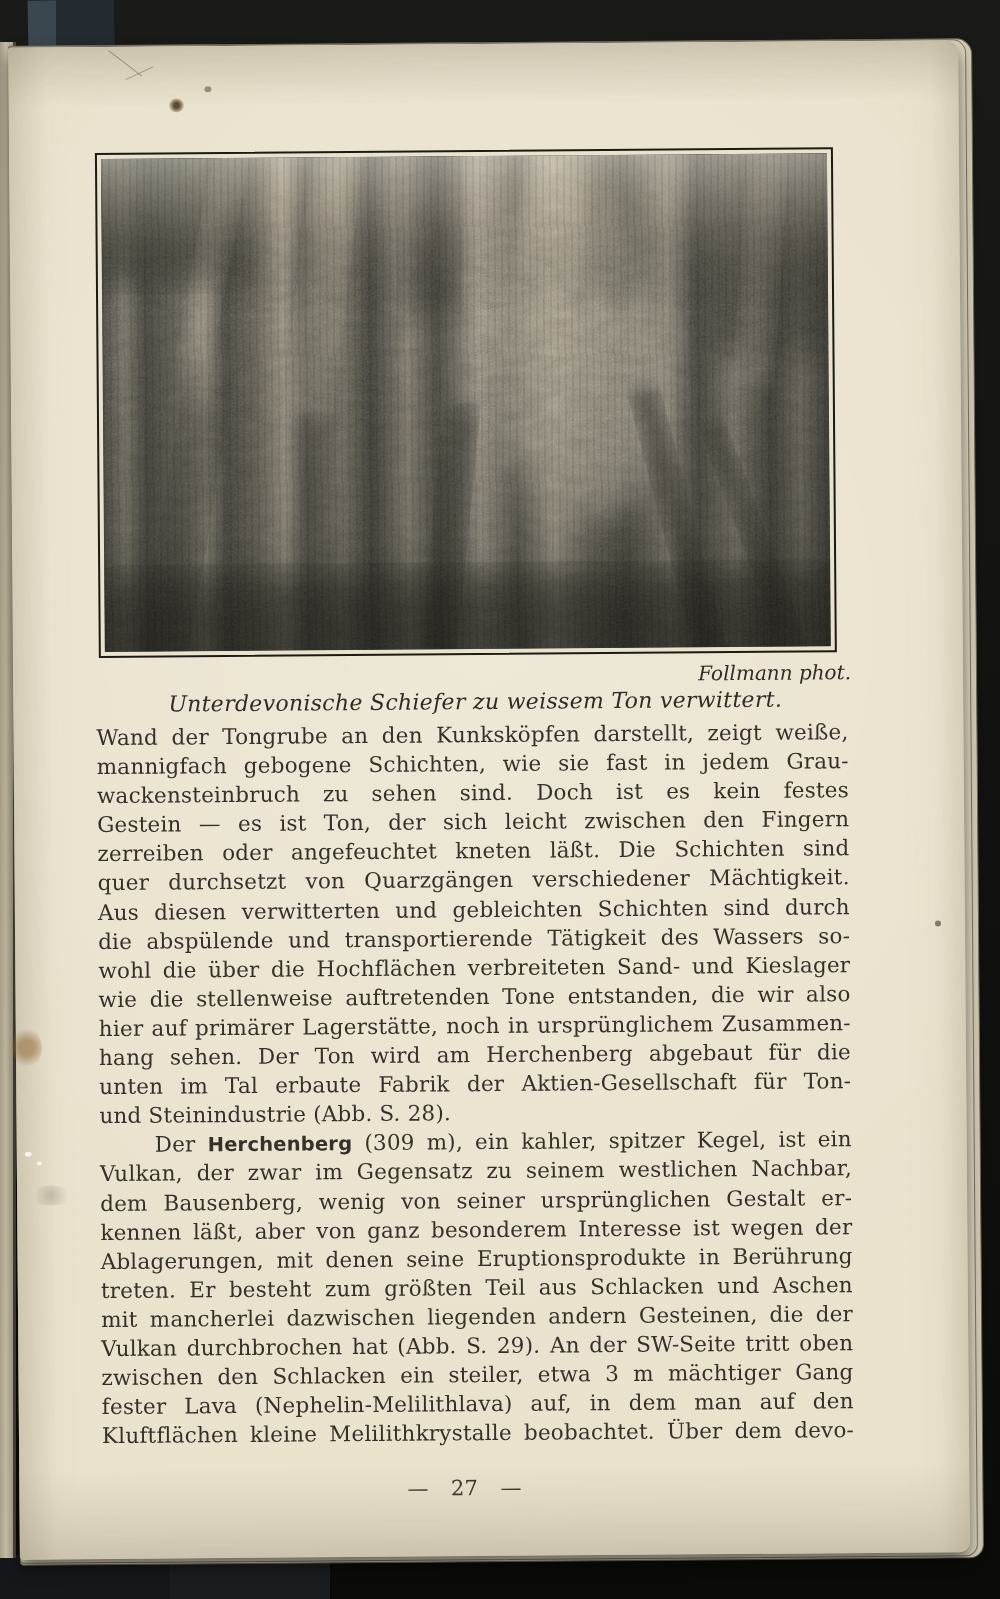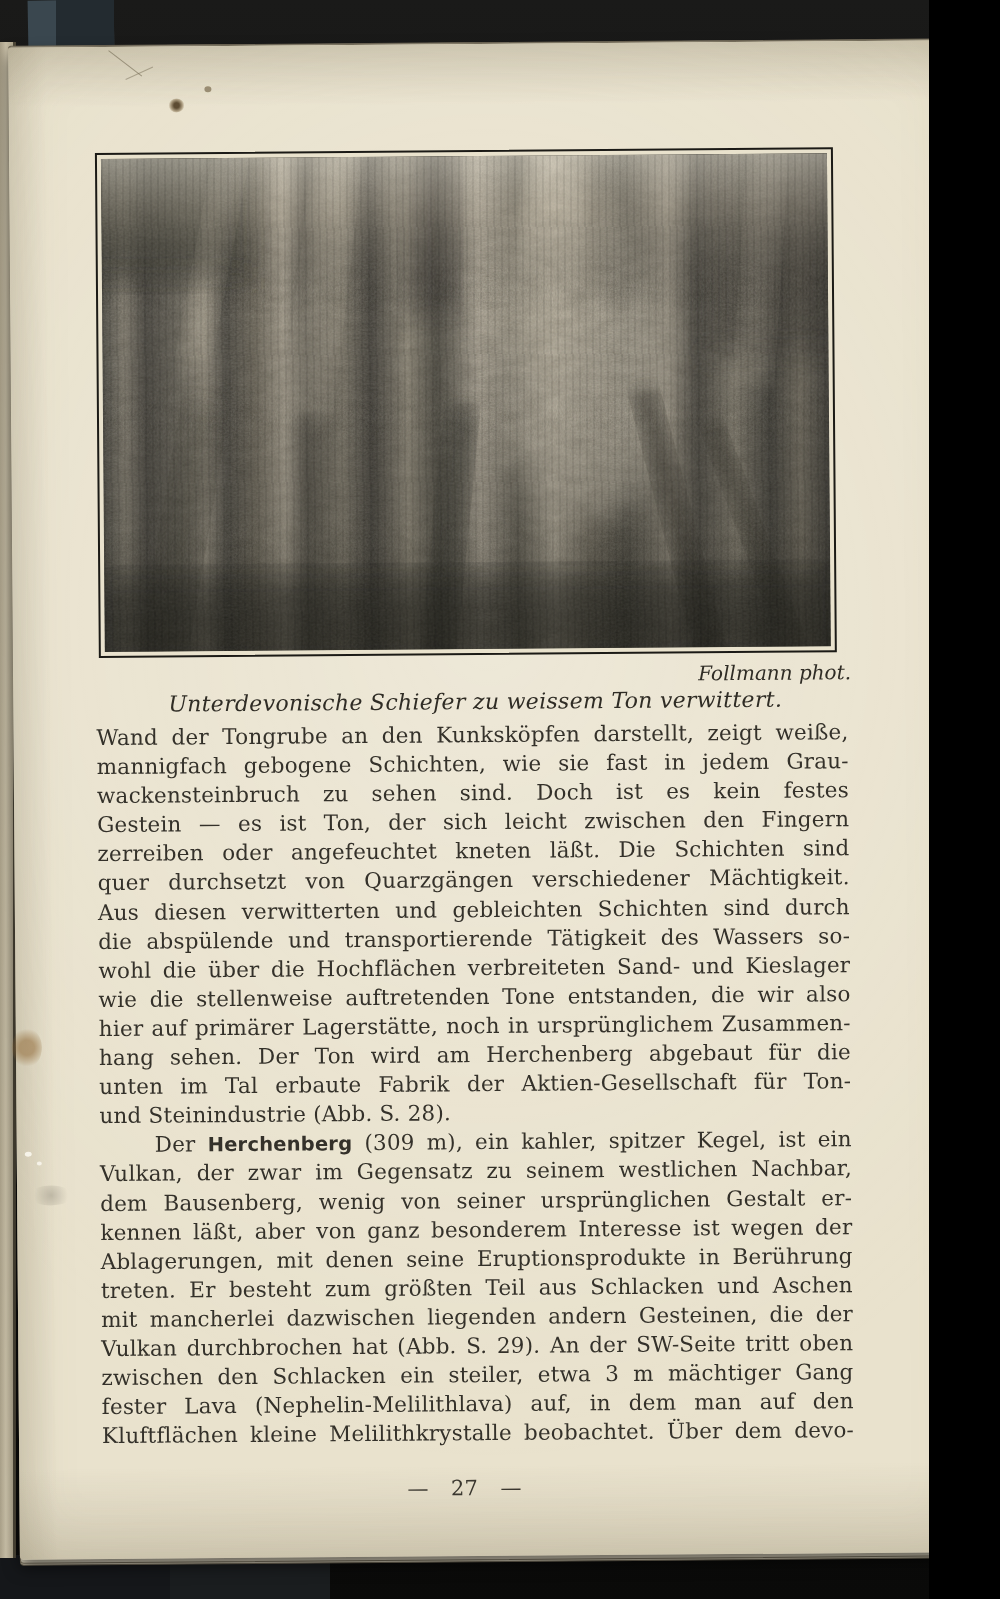--- a/index.html
+++ b/index.html
@@ -1,19 +1,19 @@
 <!DOCTYPE html>
 <html style="--paper: #e9e2cd; --ink: #34312a; --bg: #141413; --frame: #1b1a16;"><head>
 <meta charset="utf-8">
 <style>
   :root{
     --paper:#e9e2cd; --ink:#34312a; --bg:#141413; --frame:#1b1a16;
   }
   html,body{margin:0;padding:0;background:#000;}
-  .stage{position:relative;width:929px;height:1599px;overflow:hidden;
+  .stage{position:relative;width:1000px;height:1599px;overflow:hidden;
     background:linear-gradient(180deg,#1a1a19 0%,#141413 30%,#0e0e0d 78%,#0a0a09 100%);
     font-family:"DejaVu Serif","Liberation Serif",serif;}
   
   .cover-patch-a{position:absolute;left:28px;top:0;width:86px;height:52px;background:#3a474f;transform:rotate(-1deg);}
   .cover-patch-b{position:absolute;left:56px;top:0;width:58px;height:47px;background:#232b30;}
   .cover-bottom{position:absolute;left:168px;top:1547px;width:162px;height:52px;background:#1a1d1f;}
   .cover-bottom-left{position:absolute;left:0;top:1555px;width:170px;height:44px;background:#15171a;}
   
   .edge-strip{position:absolute;left:0;top:42px;width:13px;height:1516px;
     background:linear-gradient(90deg,#a89f88,#c6bda5 45%,#b0a78f);border-right:3px solid #4e4839;}

